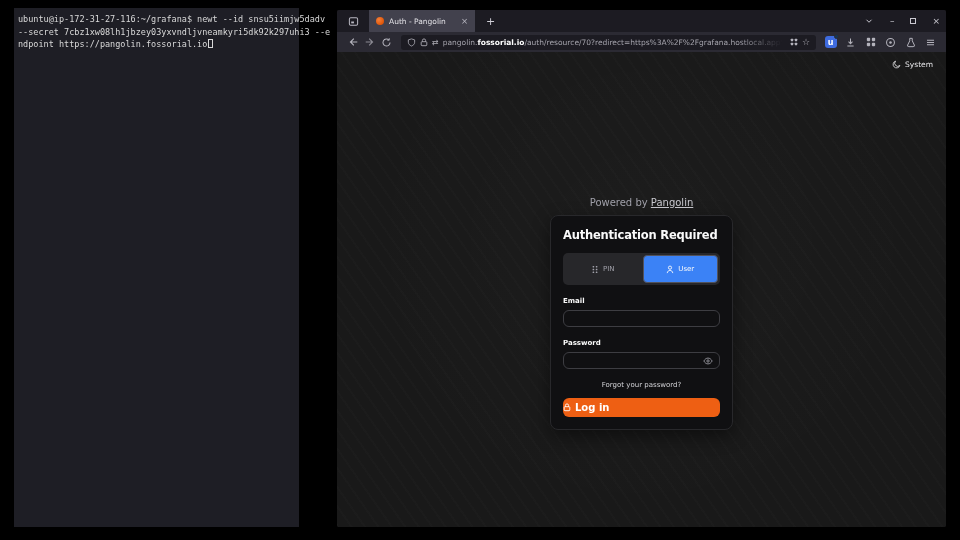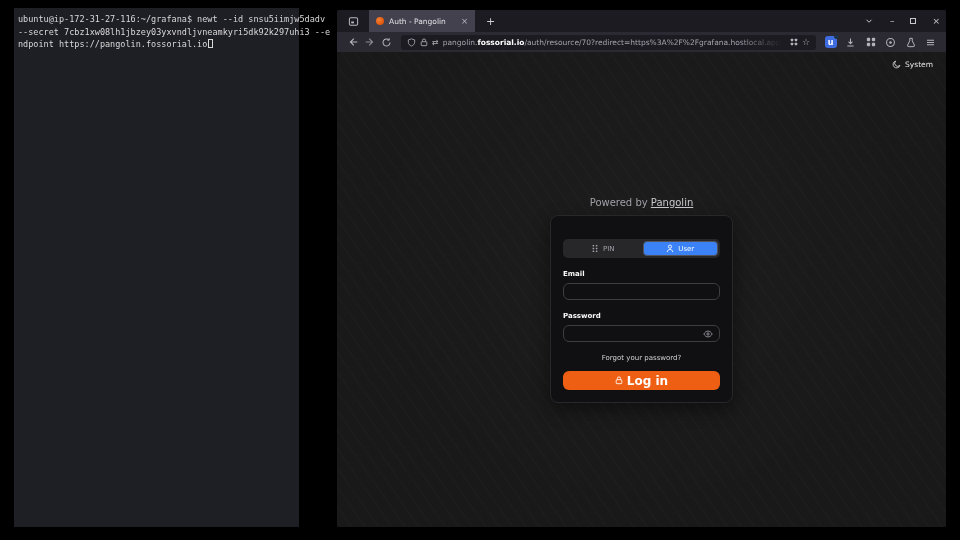--- a/index.html
+++ b/index.html
@@ -102,44 +102,44 @@
   }
   .powered { font-size:10px; color:#a1a1aa; margin-bottom:7px; }
   .powered a { color:#c9c9cf; text-decoration:underline; }
   .card {
     width:183px; background:#101012; border:1px solid #28282b; border-radius:8px;
     padding:12px; box-shadow:0 6px 18px rgba(0,0,0,0.45);
   }
   .card-title { font-size:11.5px; font-weight:700; color:#fafafa; letter-spacing:-0.2px; }
   .card-sub { font-size:7px; color:#a1a1aa; margin-top:4px; }
   .method-tabs {
-    margin-top:11px; height:19px; background:#27272a; border-radius:5px;
+    margin-top:11px; height:32px; background:#27272a; border-radius:5px;
     display:flex; padding:2px; gap:2px;
   }
   .mtab {
     flex:1; display:flex; align-items:center; justify-content:center; gap:4px;
     font-size:7px; color:#a1a1aa; border-radius:4px; border:1px solid transparent;
   }
   .mtab.active { background:#3b82f6; border-color:#52525b; color:#fafafa; }
   .field-label { margin-top:12px; font-size:7px; font-weight:700; color:#fafafa; }
   .input-box {
     margin-top:5px; height:17px; border:1px solid #3d3d42; border-radius:6px;
     display:flex; align-items:center; padding:0 6px; background:transparent;
   }
   .input-box input {
     flex:1; min-width:0; background:transparent; border:none; outline:none;
     color:#fafafa; font-size:7.5px; font-family:"DejaVu Sans", sans-serif;
   }
   .eye { color:#a1a1aa; flex:none; }
   .forgot { margin-top:12px; text-align:center; font-size:7px; color:#d4d4d8; }
   .login-btn {
     margin-top:9px; height:19px; width:100%; border:none; border-radius:6px;
-    background:var(--accent); color:#fff; font-size:12px; font-weight:600;
+    background:var(--accent); color:#fff; font-size:10px; font-weight:600;
     font-family:"DejaVu Sans", sans-serif;
-    display:flex; align-items:center; justify-content:center; gap:4px; cursor:pointer;
+    display:flex; align-items:center; justify-content:flex-start; gap:4px; cursor:pointer;
   }
 </style>
 </head>
 <body style="--accent: #ee5f13;">
 
 <div class="terminal">
   <div class="tline"><span>ubuntu@ip-172-31-27-116:~/grafana$ newt --id snsu5iimjw5dadv</span></div>
   <div class="tline"><span>--secret 7cbz1xw08lh1jbzey03yxvndljvneamkyri5dk92k297uhi3 --e</span></div>
   <div class="tline"><span>ndpoint https://pangolin.fossorial.io</span><span class="cursor"></span></div>
 </div>
@@ -260,20 +260,21 @@
       <span>System</span>
     </div>
 
     <div class="auth-wrap">
       <div class="powered">
         <span>Powered by</span>
         <a href="#">Pangolin</a>
       </div>
 
       <div class="card">
+        <div class="card-title">Authentication Required</div>
 
         <div class="method-tabs">
           <div class="mtab">
             <span class="icon-btn">
               <svg width="8" height="9" viewBox="0 0 10 11" fill="#a1a1aa">
                   <rect x="2" y="1" width="2" height="2" rx="0.5"></rect>
                   <rect x="6" y="1" width="2" height="2" rx="0.5"></rect>
                   <rect x="2" y="4.5" width="2" height="2" rx="0.5"></rect>
                   <rect x="6" y="4.5" width="2" height="2" rx="0.5"></rect>
                   <rect x="2" y="8" width="2" height="2" rx="0.5"></rect>

